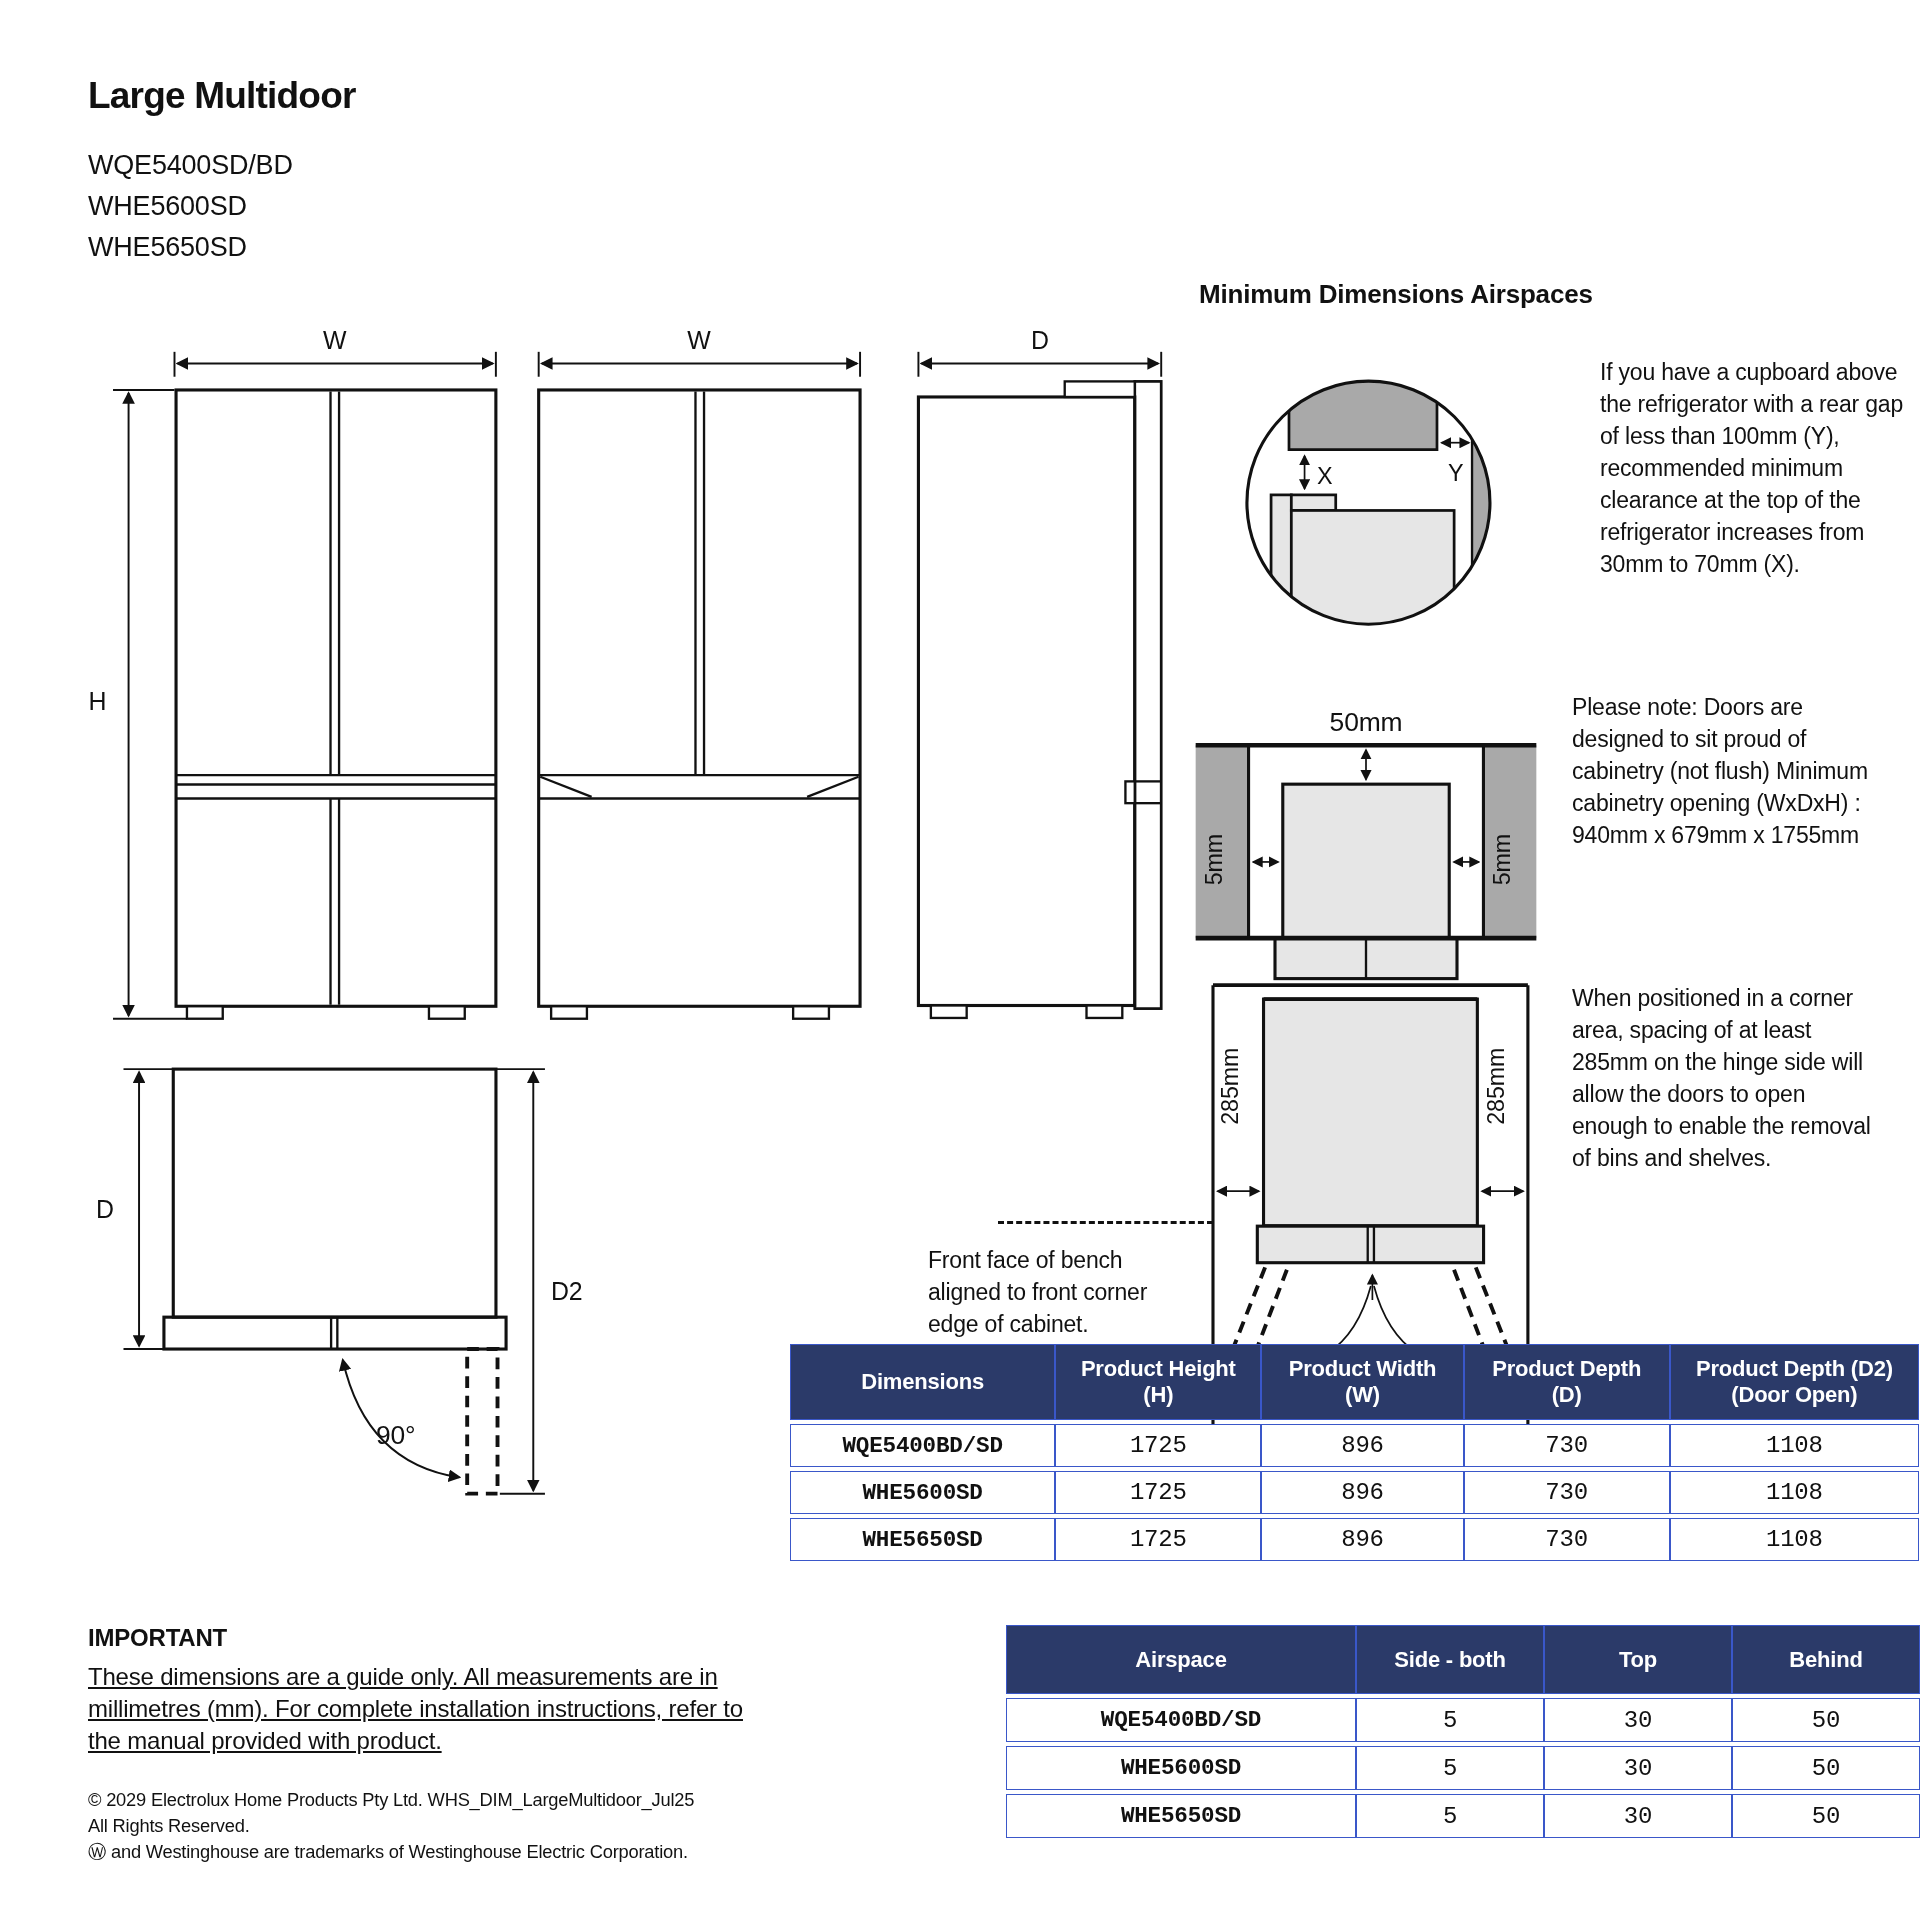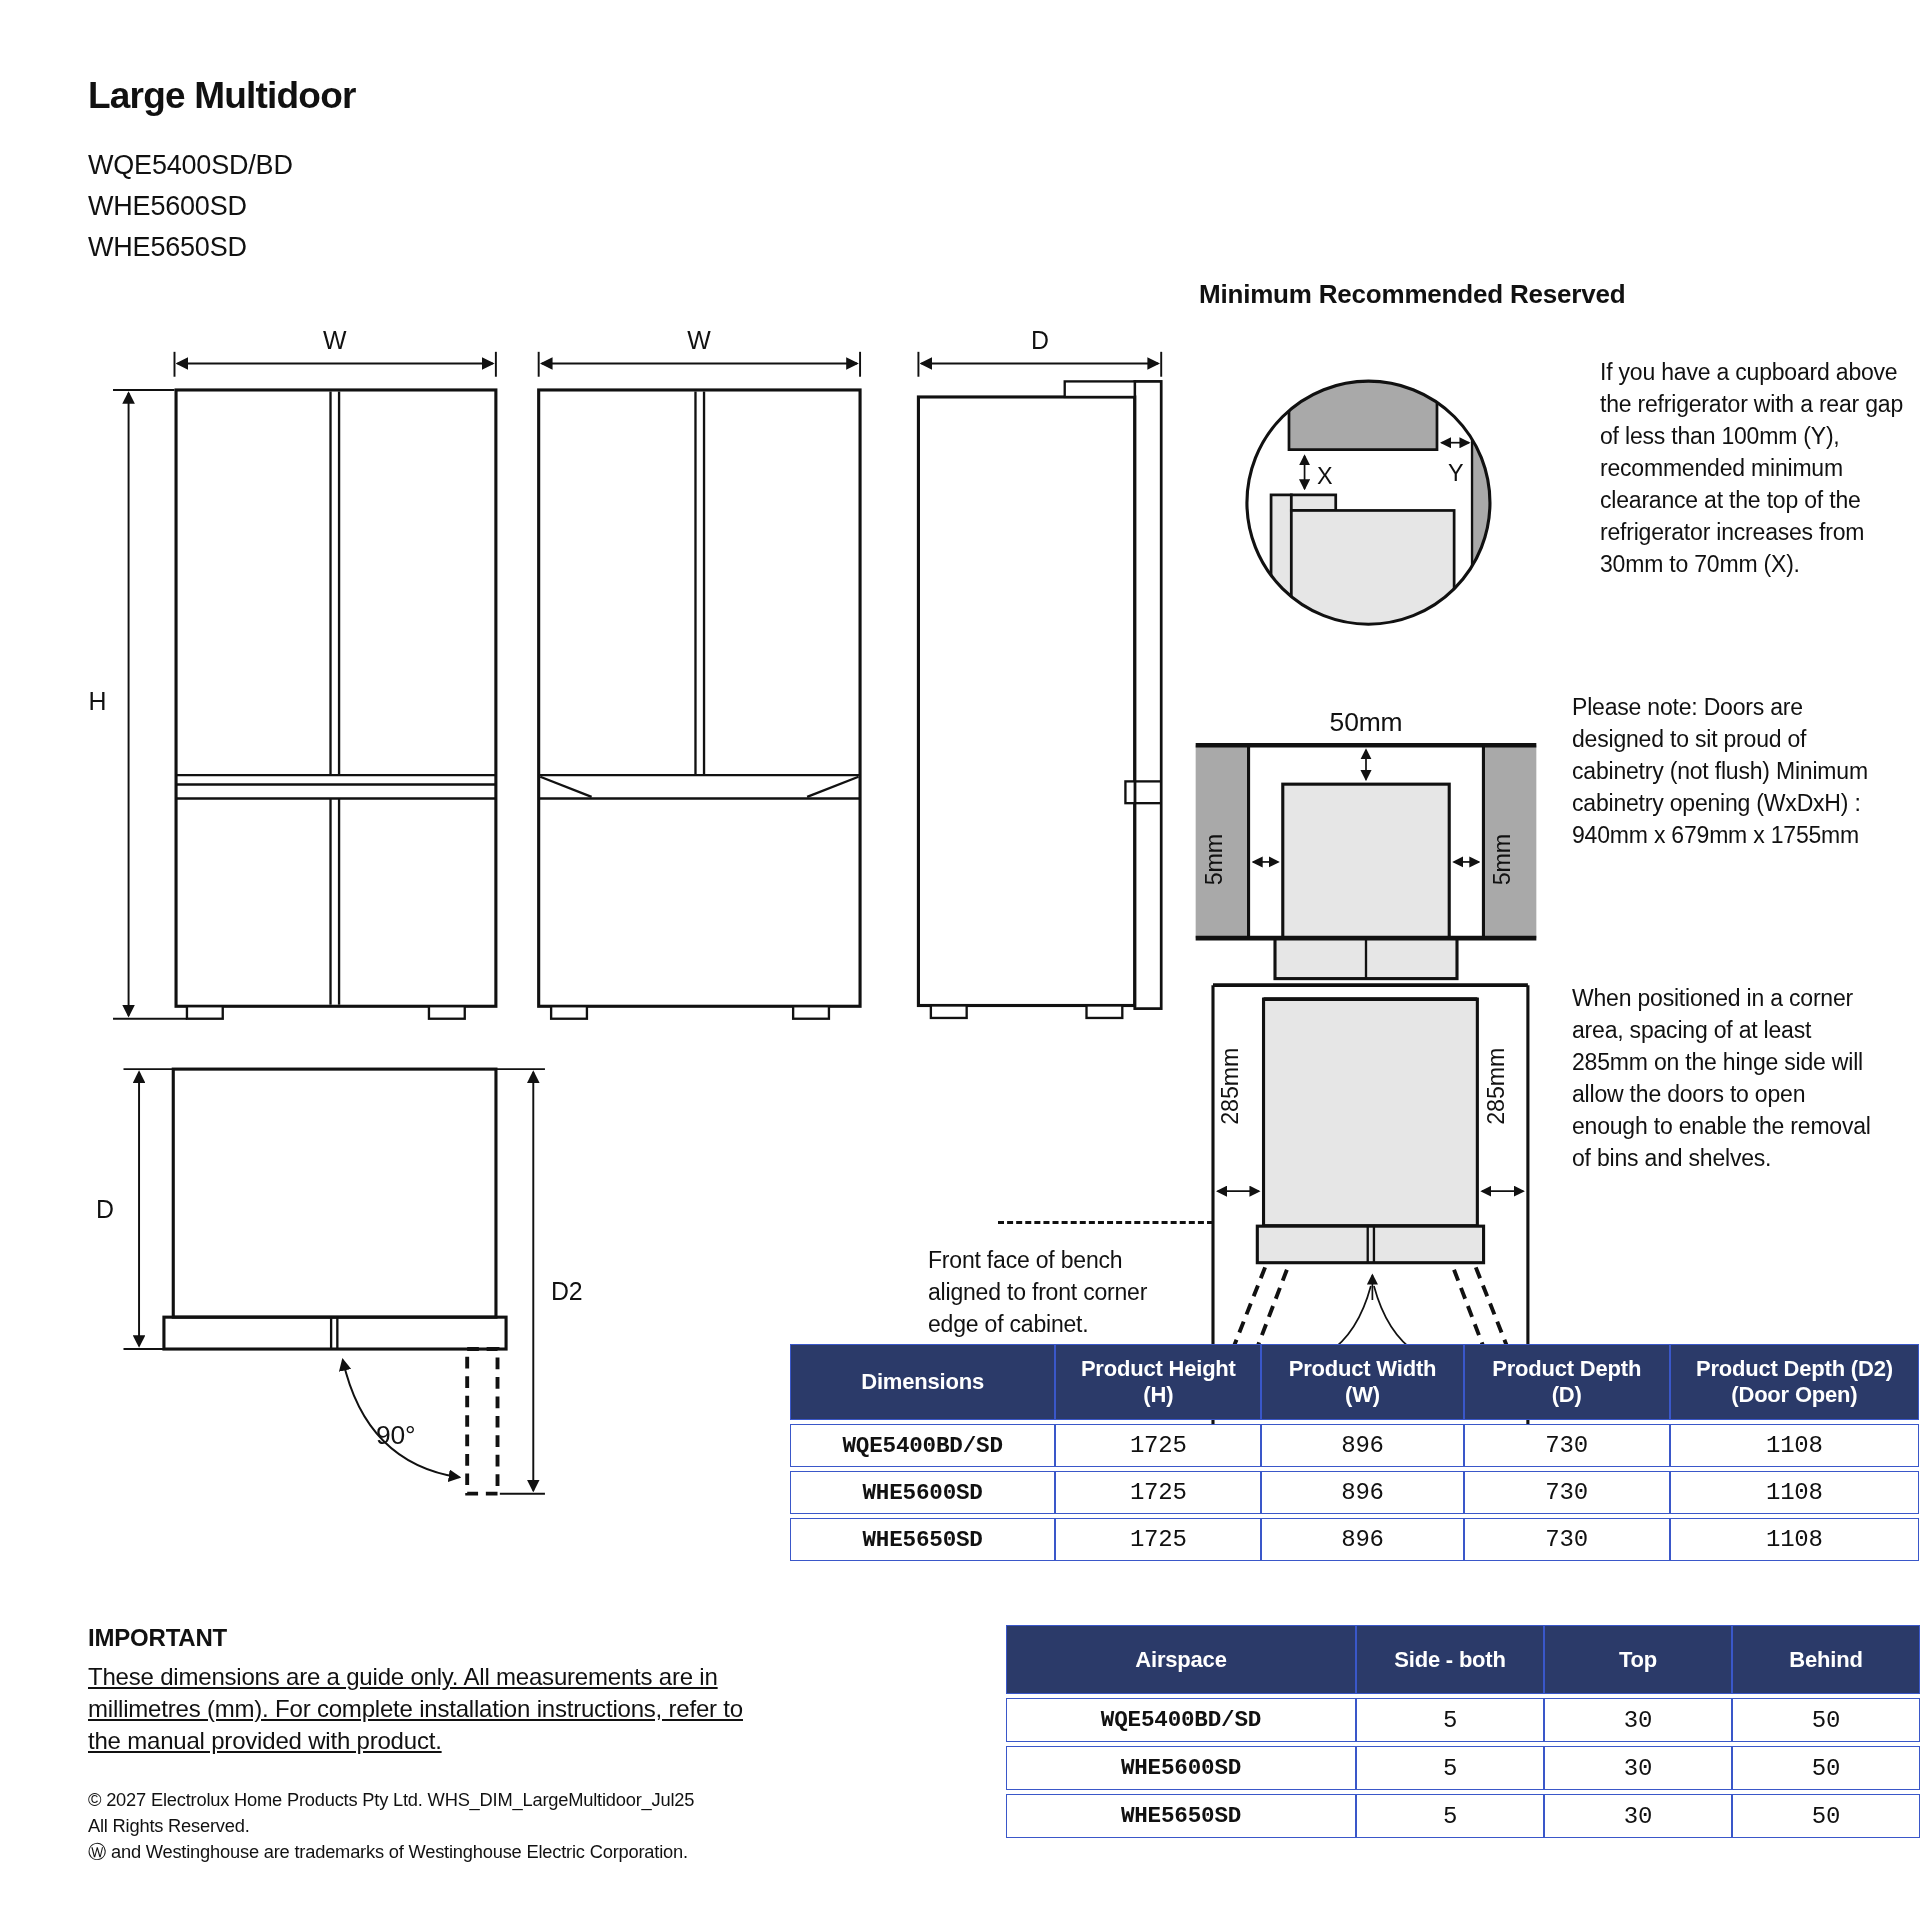--- a/index.html
+++ b/index.html
@@ -46,21 +46,21 @@
 
 <div id="canvas">
 
   <div class="abs title" style="left:88px;top:75px;">Large Multidoor</div>
   <div class="abs" style="left:88px;top:145px;">
     <div class="model">WQE5400SD/BD</div>
     <div class="model">WHE5600SD</div>
     <div class="model">WHE5650SD</div>
   </div>
 
-  <div class="abs h2" style="left:1199px;top:279px;">Minimum Recommended Reserved</div>
+  <div class="abs h2" style="left:1199px;top:279px;">Minimum Dimensions Airspaces</div>
 
   <svg class="abs" style="left:78px;top:319px;" width="1105" height="724" viewBox="0 0 1420 930">
     <defs>
       <marker id="ah" viewBox="0 0 10 10" refX="8.5" refY="5" markerWidth="6.5" markerHeight="6.5" orient="auto-start-reverse">
         <path d="M0 0 L10 5 L0 10 z" fill="#111"></path>
       </marker>
     </defs>
 
     <line class="dim" x1="124" y1="42" x2="124" y2="74"></line>
     <line class="dim" x1="537" y1="42" x2="537" y2="74"></line>
@@ -304,19 +304,19 @@
         <td>30</td>
         <td>50</td>
       </tr>
     </tbody>
       </table>
   </div>
 
   <div class="abs imp-head" style="left:88px;top:1624px;">IMPORTANT</div>
   <div class="abs imp-body" style="left:88px;top:1661px;width:669px;text-decoration:underline;">These dimensions are a guide only. All measurements are in millimetres (mm). For complete installation instructions, refer to the manual provided with product.</div>
   <div class="abs" style="left:88px;top:1787px;width:669px;">
-    <div class="small">© 2027 Electrolux Home Products Pty Ltd. WHS_DIM_LargeMultidoor_Jul25</div>
+    <div class="small">© 2029 Electrolux Home Products Pty Ltd. WHS_DIM_LargeMultidoor_Jul25</div>
     <div class="small">All Rights Reserved.</div>
     <div class="small">Ⓦ and Westinghouse are trademarks of Westinghouse Electric Corporation.</div>
   </div>
 
 </div>
 
 
 </body></html>

